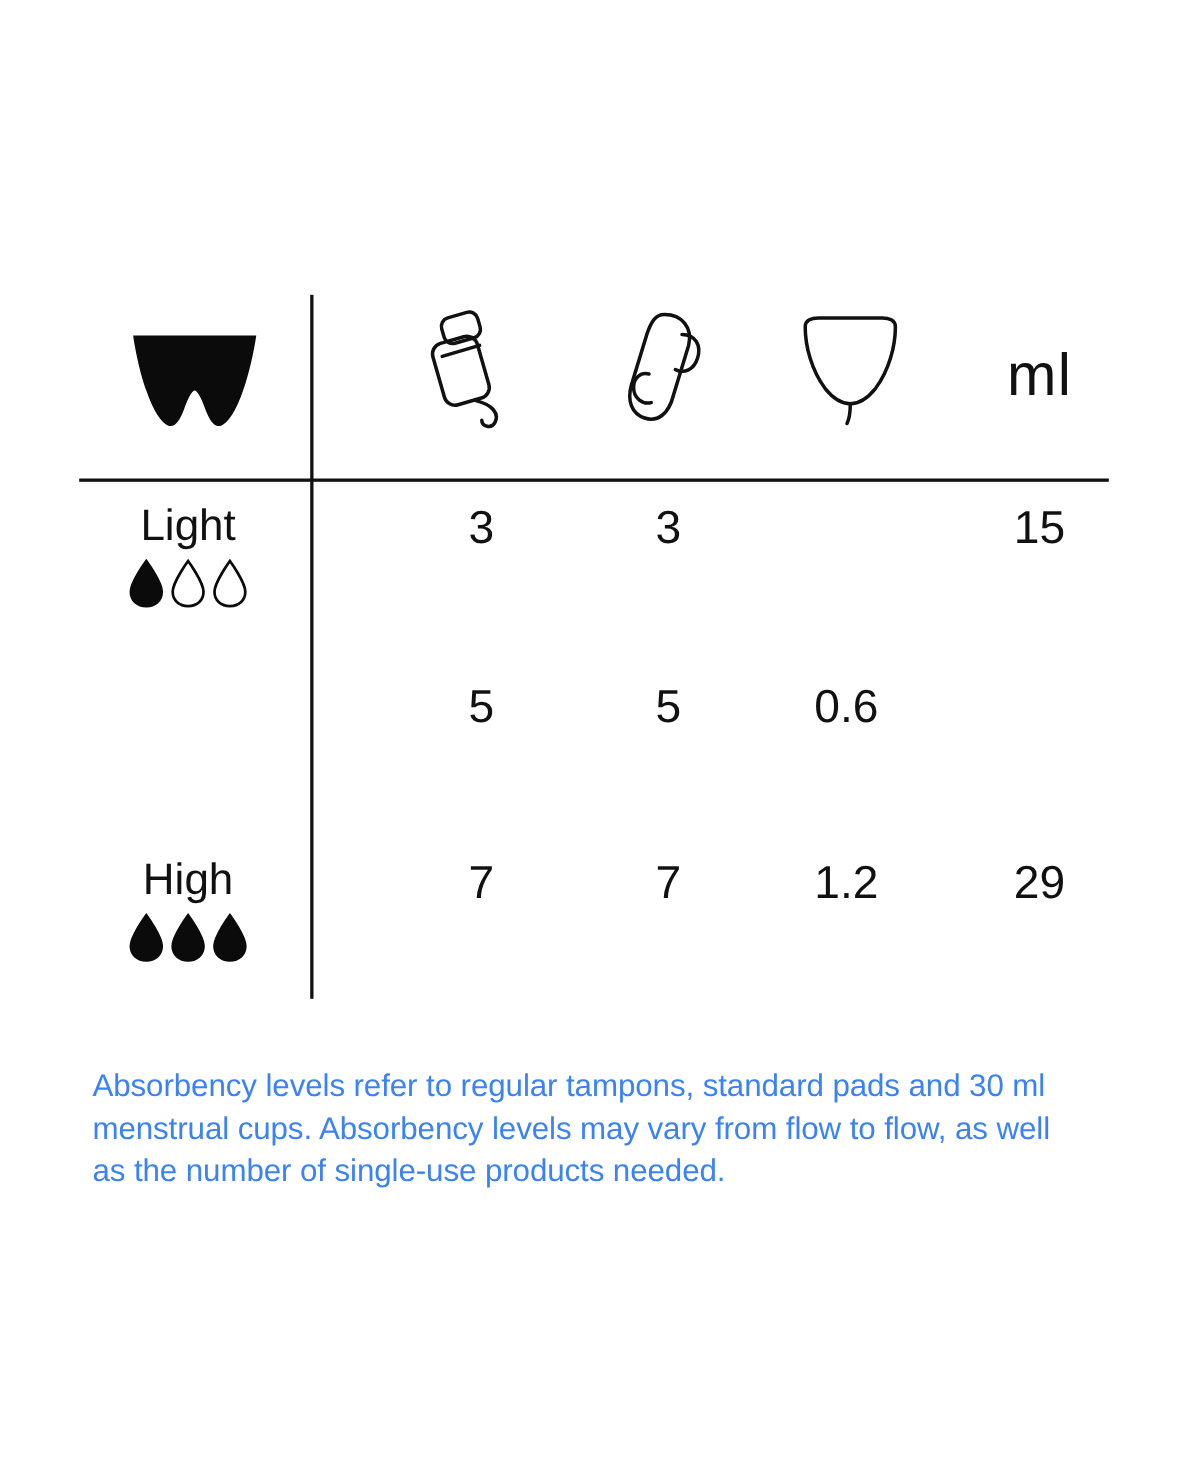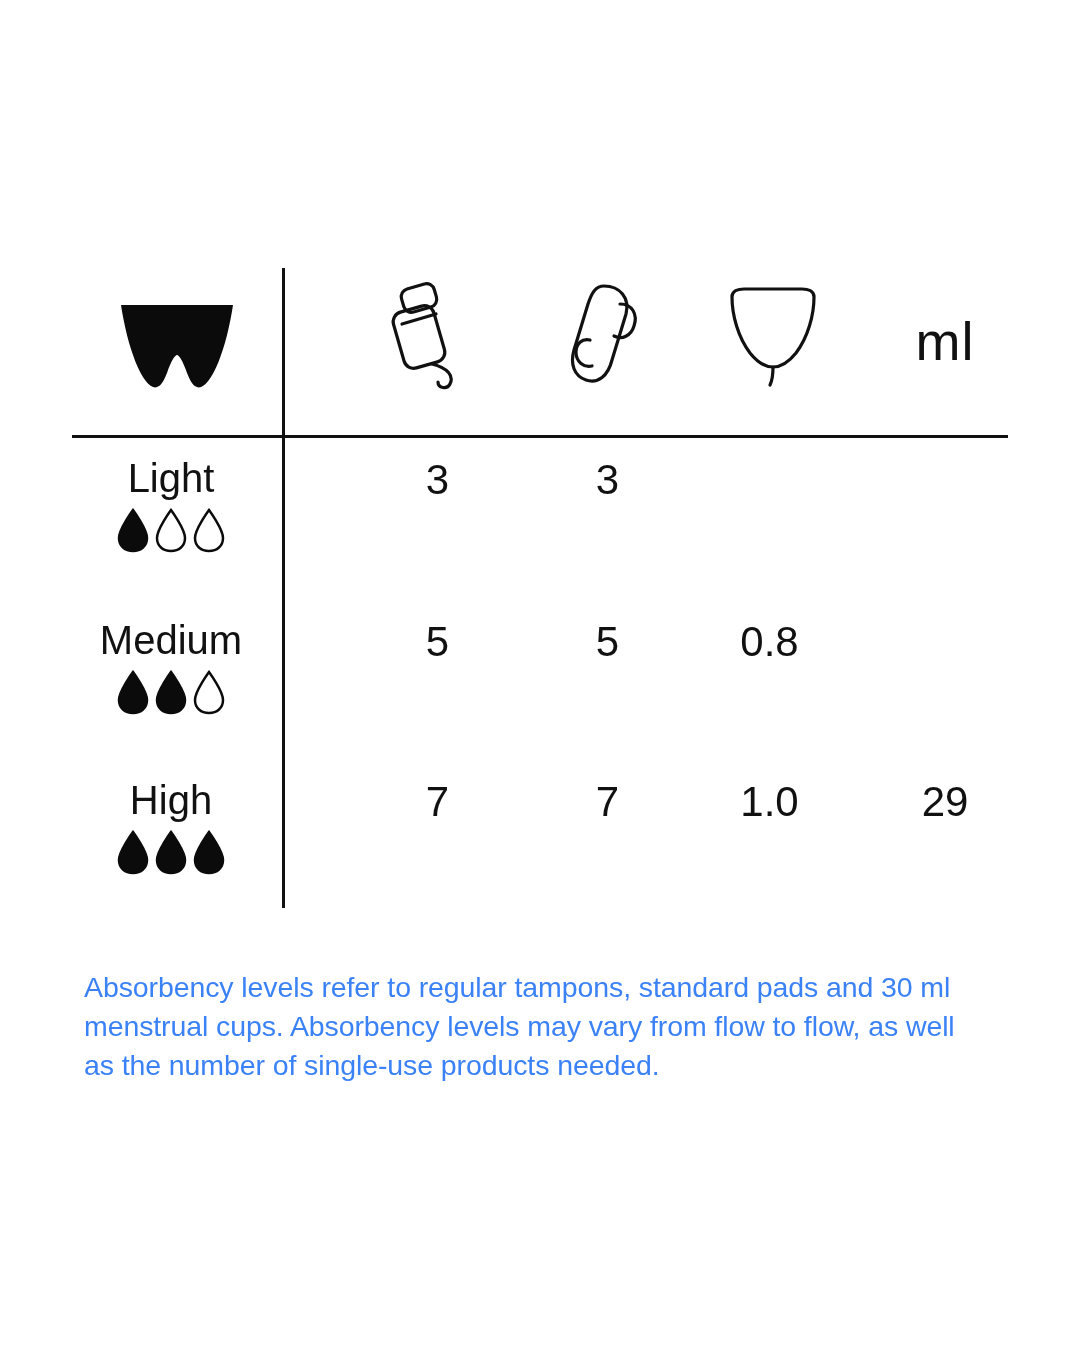--- a/index.html
+++ b/index.html
@@ -194,58 +194,45 @@
         <svg class="drop" width="34" height="46" viewBox="0 0 34 46">
             <path d="M17 3 C17 3 3 22 3 31 C3 39 9 44 17 44 C25 44 31 39 31 31 C31 22 17 3 17 3 Z" fill="none" stroke="#0b0b0b" stroke-width="2.5"></path>
           </svg>
         <svg class="drop" width="34" height="46" viewBox="0 0 34 46">
             <path d="M17 3 C17 3 3 22 3 31 C3 39 9 44 17 44 C25 44 31 39 31 31 C31 22 17 3 17 3 Z" fill="none" stroke="#0b0b0b" stroke-width="2.5"></path>
           </svg>
       </div>
     </div>
     <div class="value v-tampon">3</div>
     <div class="value v-pad">3</div>
+    <div class="value v-ml">15</div>
   </div>
 
   <div class="row row-1">
-    <div class="label-cell">
-      <div class="label-text">Medium</div>
-      <div class="drops">
-        <svg class="drop" width="34" height="46" viewBox="0 0 34 46">
-            <path d="M17 3 C17 3 3 22 3 31 C3 39 9 44 17 44 C25 44 31 39 31 31 C31 22 17 3 17 3 Z" fill="#0b0b0b" stroke="#0b0b0b" stroke-width="2.5"></path>
-          </svg>
-        <svg class="drop" width="34" height="46" viewBox="0 0 34 46">
-            <path d="M17 3 C17 3 3 22 3 31 C3 39 9 44 17 44 C25 44 31 39 31 31 C31 22 17 3 17 3 Z" fill="#0b0b0b" stroke="#0b0b0b" stroke-width="2.5"></path>
-          </svg>
-        <svg class="drop" width="34" height="46" viewBox="0 0 34 46">
-            <path d="M17 3 C17 3 3 22 3 31 C3 39 9 44 17 44 C25 44 31 39 31 31 C31 22 17 3 17 3 Z" fill="none" stroke="#0b0b0b" stroke-width="2.5"></path>
-          </svg>
-      </div>
-    </div>
     <div class="value v-tampon">5</div>
     <div class="value v-pad">5</div>
-    <div class="value v-cup">0.8</div>
+    <div class="value v-cup">0.6</div>
   </div>
 
   <div class="row row-2">
     <div class="label-cell">
       <div class="label-text">High</div>
       <div class="drops">
         <svg class="drop" width="34" height="46" viewBox="0 0 34 46">
             <path d="M17 3 C17 3 3 22 3 31 C3 39 9 44 17 44 C25 44 31 39 31 31 C31 22 17 3 17 3 Z" fill="#0b0b0b" stroke="#0b0b0b" stroke-width="2.5"></path>
           </svg>
         <svg class="drop" width="34" height="46" viewBox="0 0 34 46">
             <path d="M17 3 C17 3 3 22 3 31 C3 39 9 44 17 44 C25 44 31 39 31 31 C31 22 17 3 17 3 Z" fill="#0b0b0b" stroke="#0b0b0b" stroke-width="2.5"></path>
           </svg>
         <svg class="drop" width="34" height="46" viewBox="0 0 34 46">
             <path d="M17 3 C17 3 3 22 3 31 C3 39 9 44 17 44 C25 44 31 39 31 31 C31 22 17 3 17 3 Z" fill="#0b0b0b" stroke="#0b0b0b" stroke-width="2.5"></path>
           </svg>
       </div>
     </div>
     <div class="value v-tampon">7</div>
     <div class="value v-pad">7</div>
-    <div class="value v-cup">1.0</div>
+    <div class="value v-cup">1.2</div>
     <div class="value v-ml">29</div>
   </div>
 
   <div class="footnote">Absorbency levels refer to regular tampons, standard pads and 30 ml menstrual cups. Absorbency levels may vary from flow to flow, as well as the number of single-use products needed.</div>
 
 </div>
 
 </body></html>

